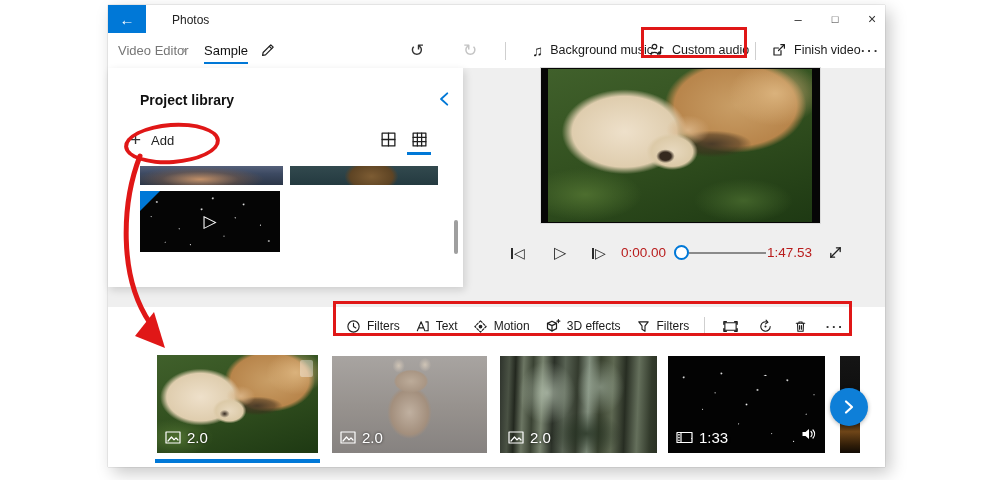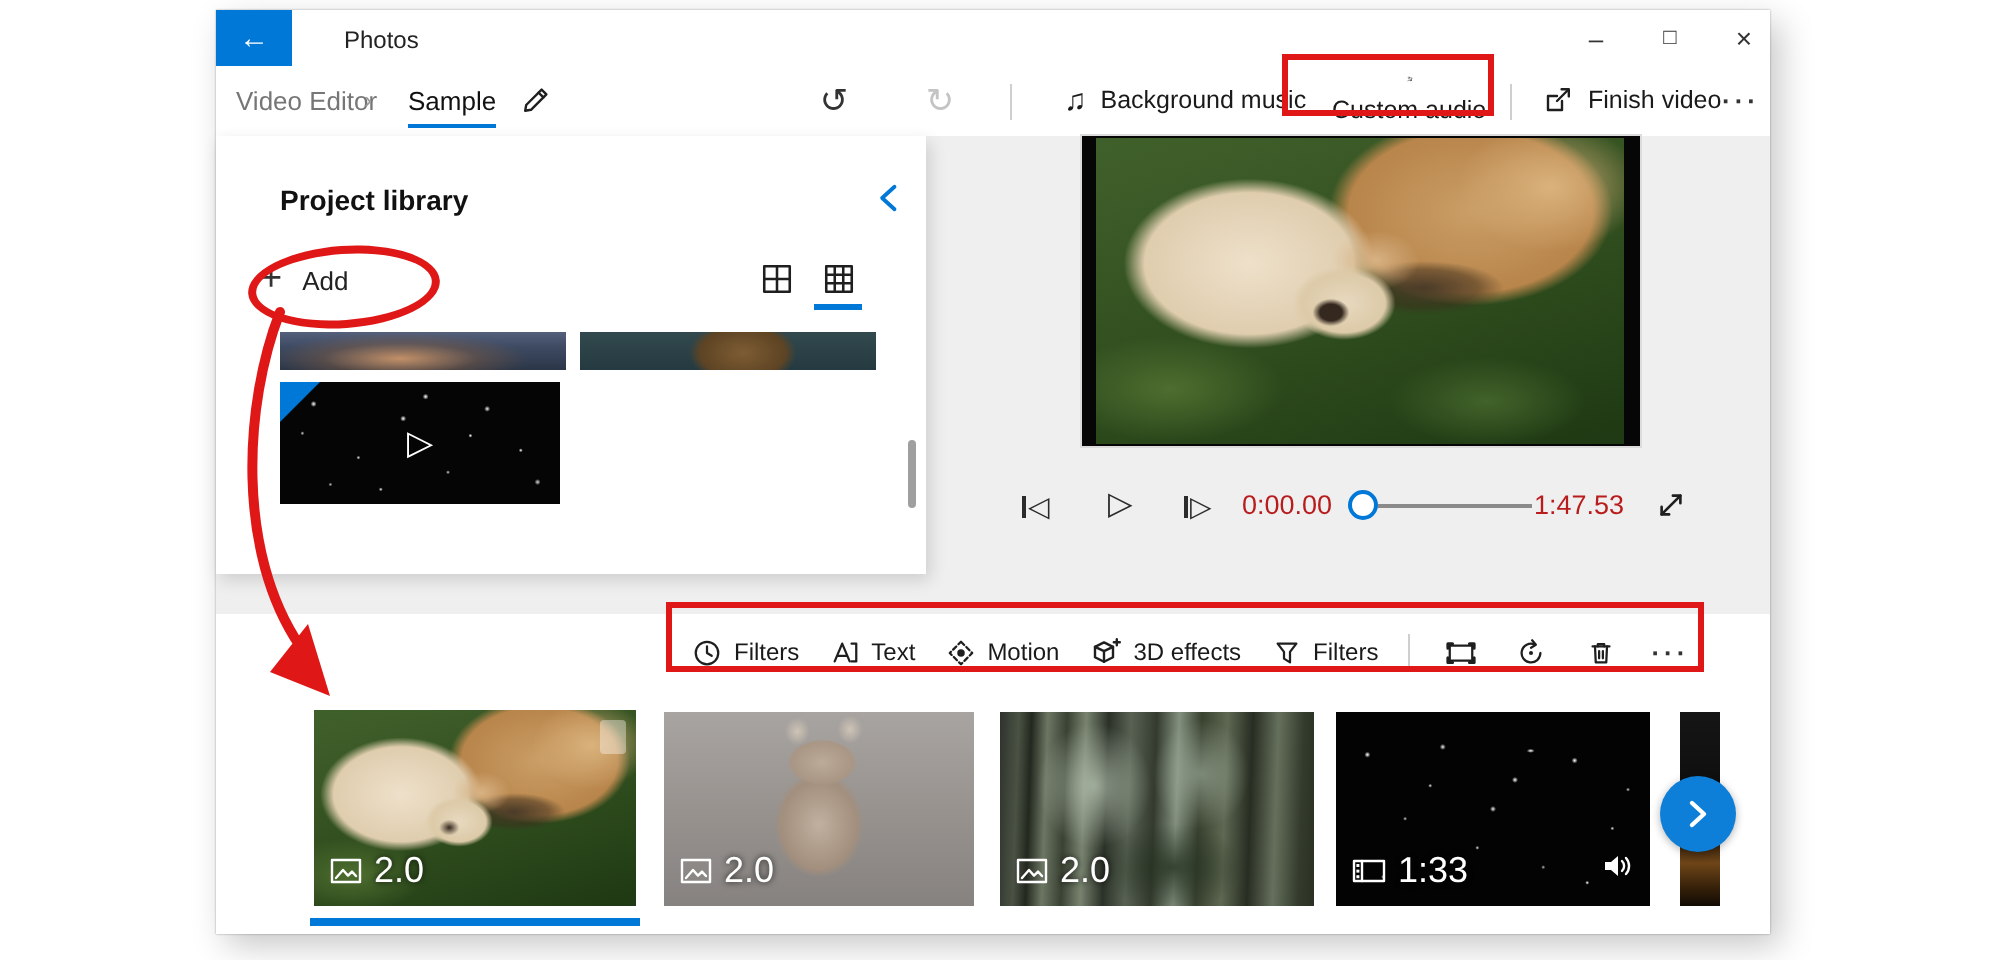--- a/index.html
+++ b/index.html
@@ -141,21 +141,21 @@
       radial-gradient(1px 1px at 22% 55%, #ccc, transparent), radial-gradient(1.5px 1.5px at 34% 18%, #eee, transparent),
       radial-gradient(1px 1px at 45% 70%, #ddd, transparent), radial-gradient(1.5px 1.5px at 57% 35%, #fff, transparent),
       radial-gradient(1px 1px at 66% 80%, #bbb, transparent), radial-gradient(1.5px 1.5px at 76% 25%, #fff, transparent),
       radial-gradient(1px 1px at 88% 60%, #ddd, transparent), radial-gradient(1px 1px at 15% 85%, #ccc, transparent),
       radial-gradient(1.5px 1.5px at 50% 50%, #eee, transparent), radial-gradient(1px 1px at 80% 88%, #fff, transparent),
       radial-gradient(2px 1px at 62% 20%, #fff, transparent), radial-gradient(1px 1px at 30% 38%, #ddd, transparent),
       radial-gradient(1px 1px at 93% 40%, #ccc, transparent); }
   .clip5 { left:732px; width:20px;
     background:linear-gradient(180deg,#151515 0%,#0d0d0d 50%,#191007 62%,#6e4518 78%,#301d08 92%,#110b04 100%); }
   .clip-label { position:absolute; left:8px; bottom:7px; display:flex; align-items:center; gap:6px;
-                color:#fff; font-size:18px; text-shadow:0 0 3px rgba(0,0,0,.8); }
+                color:#fff; font-size:15px; text-shadow:0 0 3px rgba(0,0,0,.8); }
   .clip-audio { position:absolute; right:8px; bottom:8px; }
   .next-circle { position:absolute; left:722px; top:81px; width:38px; height:38px; border-radius:50%;
                  background:#0e7fd8; display:flex; align-items:center; justify-content:center;
                  cursor:pointer; box-shadow:0 1px 4px rgba(0,0,0,.3); }
 
   
   .anno { position:absolute; pointer-events:none; }
   .anno-box { border:3px solid #e01717; }
   .anno-box-audio { left:641px; top:27px; width:106px; height:31px; }
   .anno-box-toolbar { left:333px; top:301px; width:519px; height:35px; }
@@ -195,21 +195,21 @@
         <span class="redo-glyph">↻</span>
       </div>
 
       <div class="hdr-divider" style="left:397px;"></div>
 
       <div class="tool-btn" style="left:424px;">
         <span class="music-glyph">♫</span>
         <span>Background music</span>
       </div>
 
-      <div class="tool-btn" style="left:558px;flex-direction:column;">
+      <div class="tool-btn" style="left:541px;">
         <svg class="ic" width="16" height="16" viewBox="0 0 16 16">
           <circle cx="5.5" cy="4.6" r="2.3"></circle>
             <path d="M2 13 C2 9.6 9 9.6 9 13"></path>
           <path d="M11.6 10.8 V4.8 L14 6"></path>
             <circle cx="10.6" cy="11" r="1.1" fill="#1f1f1f"></circle>
         </svg>
         <span>Custom audio</span>
       </div>
 
       <div class="hdr-divider" style="left:647px;"></div>

